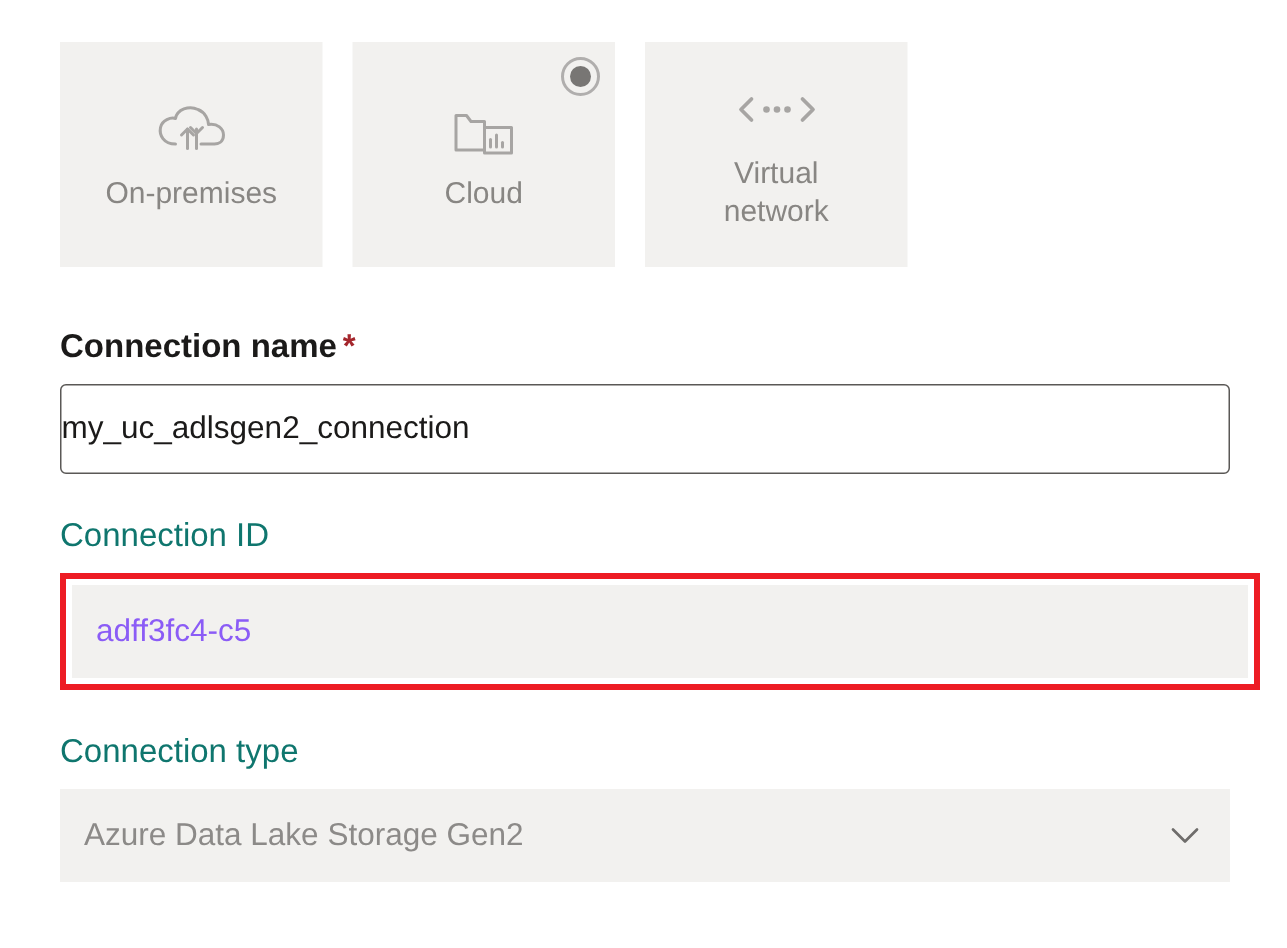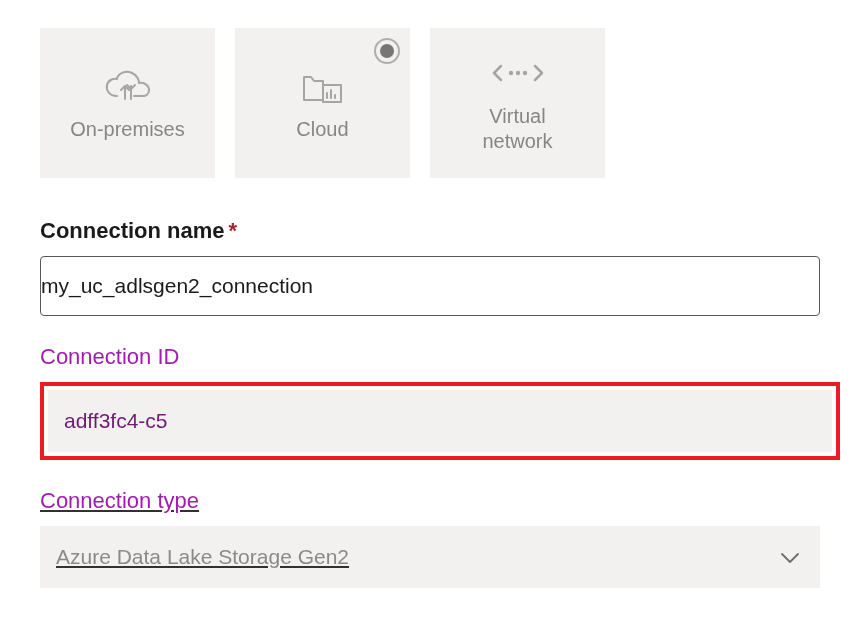--- a/index.html
+++ b/index.html
@@ -66,21 +66,21 @@
     margin-bottom: 28px;
   }
   .field-label {
     font-size: 22px;
     font-weight: 600;
     color: #1b1a19;
     margin-bottom: 12px;
   }
   .field-label.secondary {
     font-weight: 400;
-    color: #a21caf;
+    color: #0f766e;
   }
   .req {
     color: #a4262c;
     margin-left: 4px;
   }
   .input {
     width: 780px;
     height: 60px;
     border: 1.5px solid #5a5856;
     border-radius: 4px;
@@ -94,21 +94,21 @@
   .highlight-box {
     border: 4px solid #ed1c24;
     padding: 4px;
     width: 800px;
     margin-bottom: 28px;
   }
   .readonly-box {
     width: 100%;
     height: 62px;
     background: #f2f1ef;
-    color: #701a75;
+    color: #8b5cf6;
     font-size: 21px;
     display: flex;
     align-items: center;
     padding: 0 16px;
   }
   .select-box {
     width: 780px;
     height: 62px;
     background: #f2f1ef;
     color: #8c8a88;
@@ -185,21 +185,21 @@
 
 <div>
   <div class="field-label secondary">Connection ID</div>
 </div>
 <div class="highlight-box">
   <div class="readonly-box">
     <span>adff3fc4-c5</span>
   </div>
 </div>
 
-<div class="field" style="margin-bottom:16px;text-decoration:underline;">
+<div class="field" style="margin-bottom:16px;">
   <div class="field-label secondary">Connection type</div>
   <div class="select-box">
     <span>Azure Data Lake Storage Gen2</span>
     <span class="chevron">
       <svg width="20" height="12" viewBox="0 0 20 12" fill="none" stroke="#6f6d6b" stroke-width="1.8" stroke-linecap="round" stroke-linejoin="round">
         <path d="M2 2 L10 10 L18 2"></path>
       </svg>
     </span>
   </div>
 </div>

